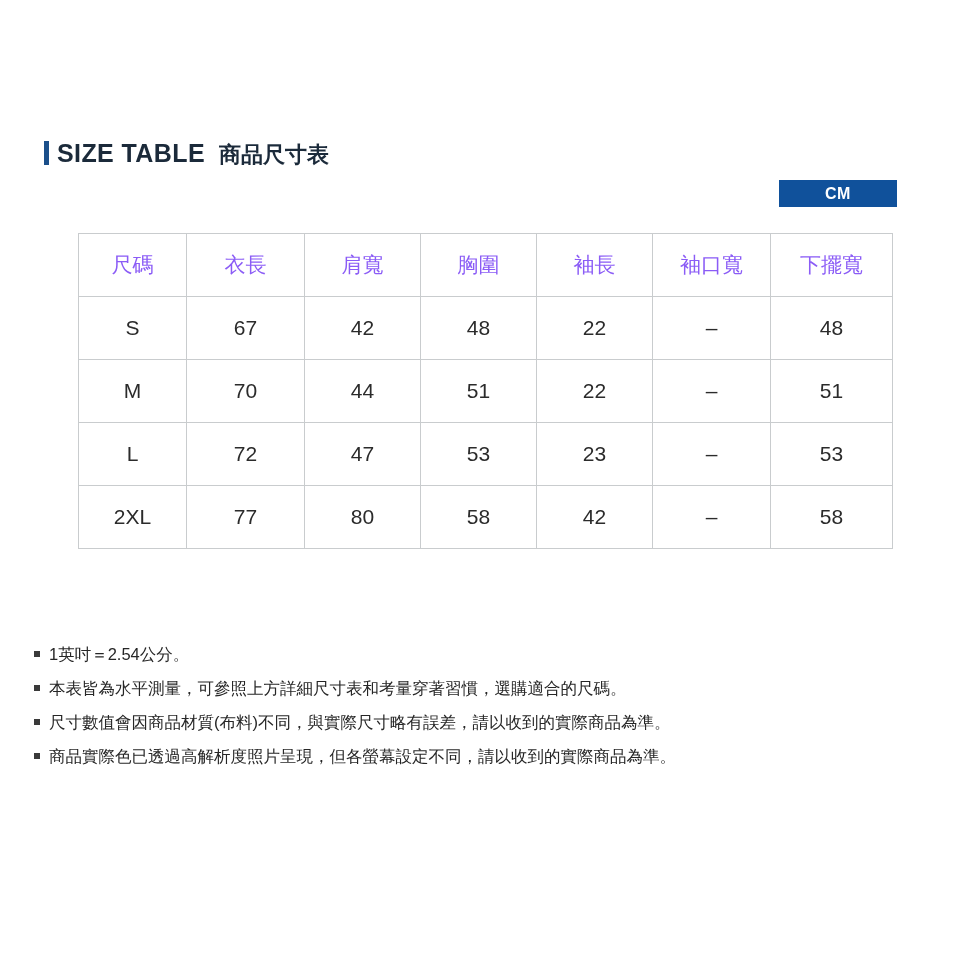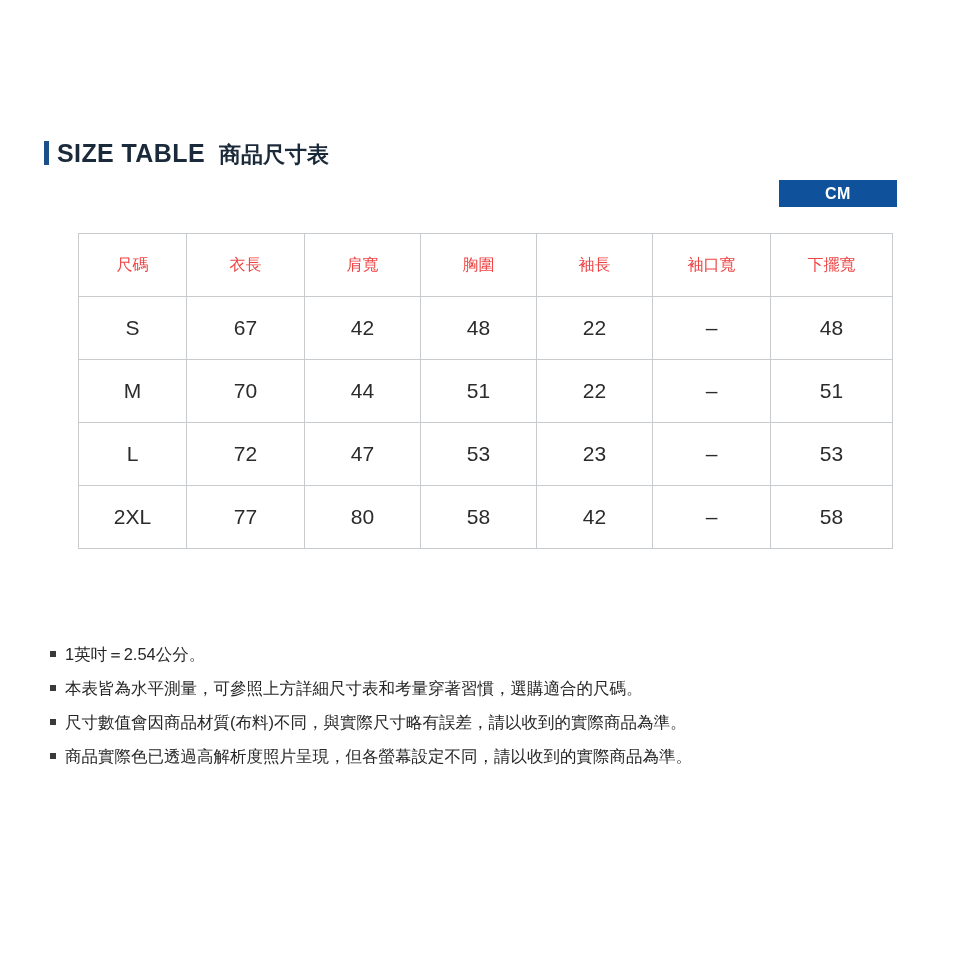--- a/index.html
+++ b/index.html
@@ -83,38 +83,38 @@
   .size-table td {
     border: 1px solid #c9ccce;
     height: 60px;
     text-align: center;
     vertical-align: middle;
     font-size: 21px;
     font-weight: normal;
     color: #2b2b2b;
   }
   .size-table thead th {
-    font-size: 16px;
-    color: #ef4444;
+    font-size: 21px;
+    color: #8b5cf6;
   }
   .size-table tbody td:first-child {
     font-size: 21px;
   }
   .size-table col.c0 { width: 108px; }
   .size-table col.c1 { width: 118px; }
   .size-table col.c2 { width: 116px; }
   .size-table col.c3 { width: 116px; }
   .size-table col.c4 { width: 116px; }
   .size-table col.c5 { width: 118px; }
   .size-table col.c6 { width: 122px; }
 
   
   .notes {
     position: absolute;
-    left: 50px;
+    left: 34px;
     top: 643px;
     width: 880px;
   }
   .note {
     display: flex;
     align-items: flex-start;
     margin-bottom: 10px;
     font-size: 16.5px;
     color: #262626;
     line-height: 1.45;

